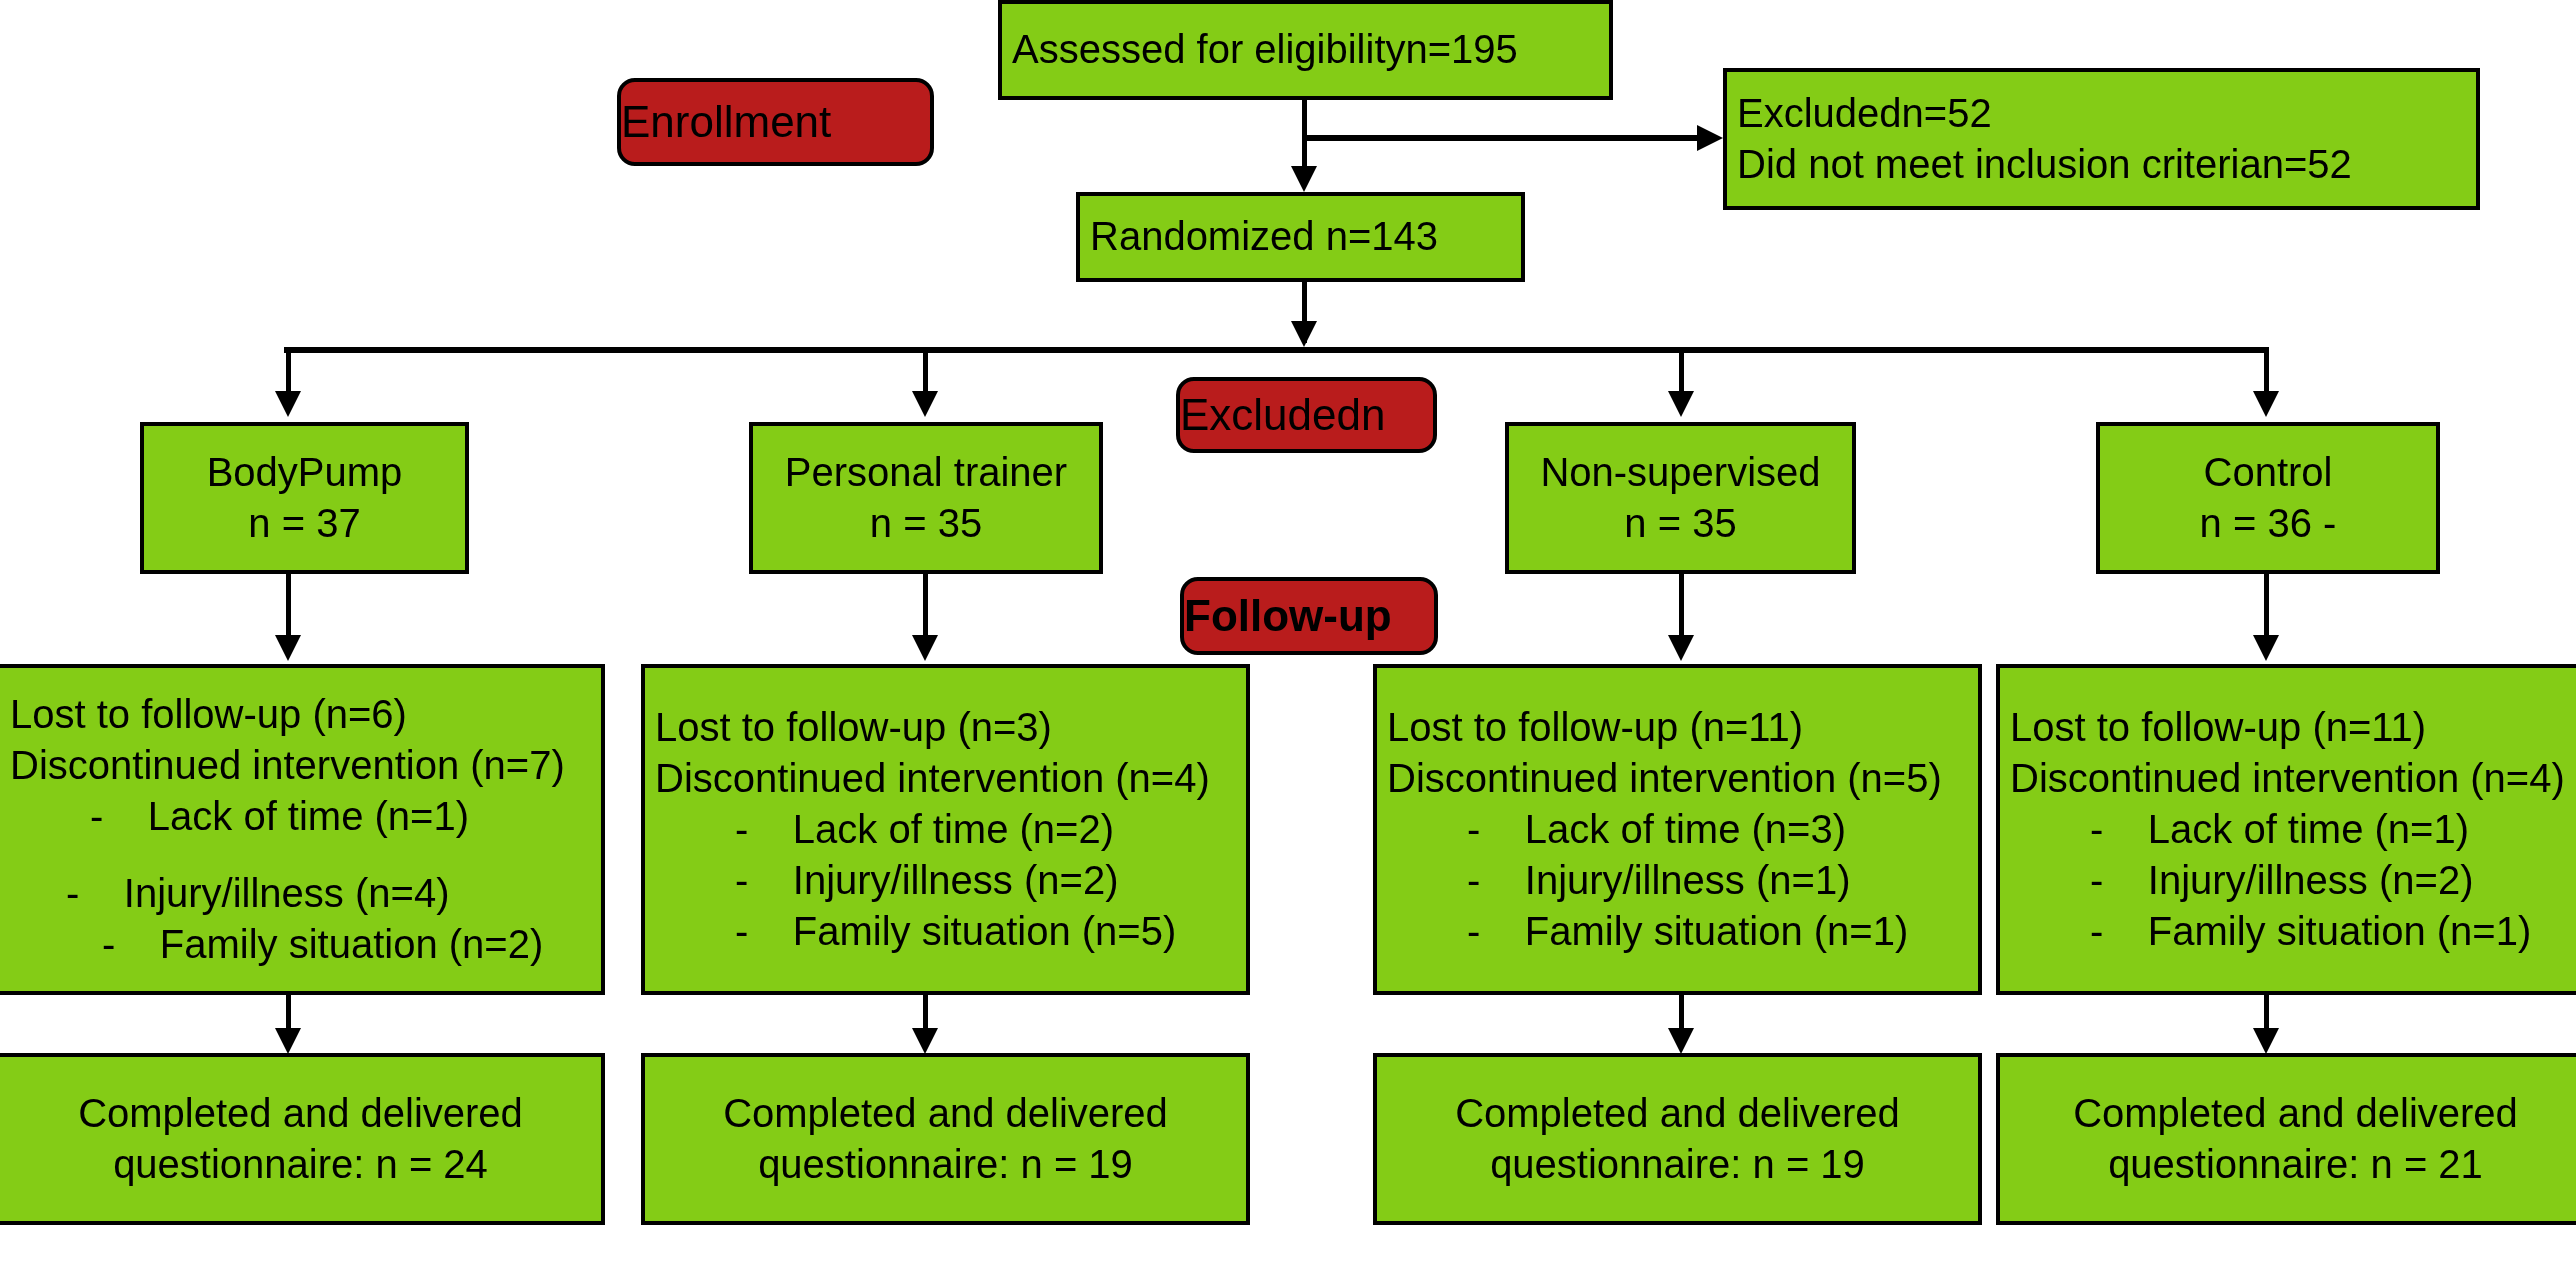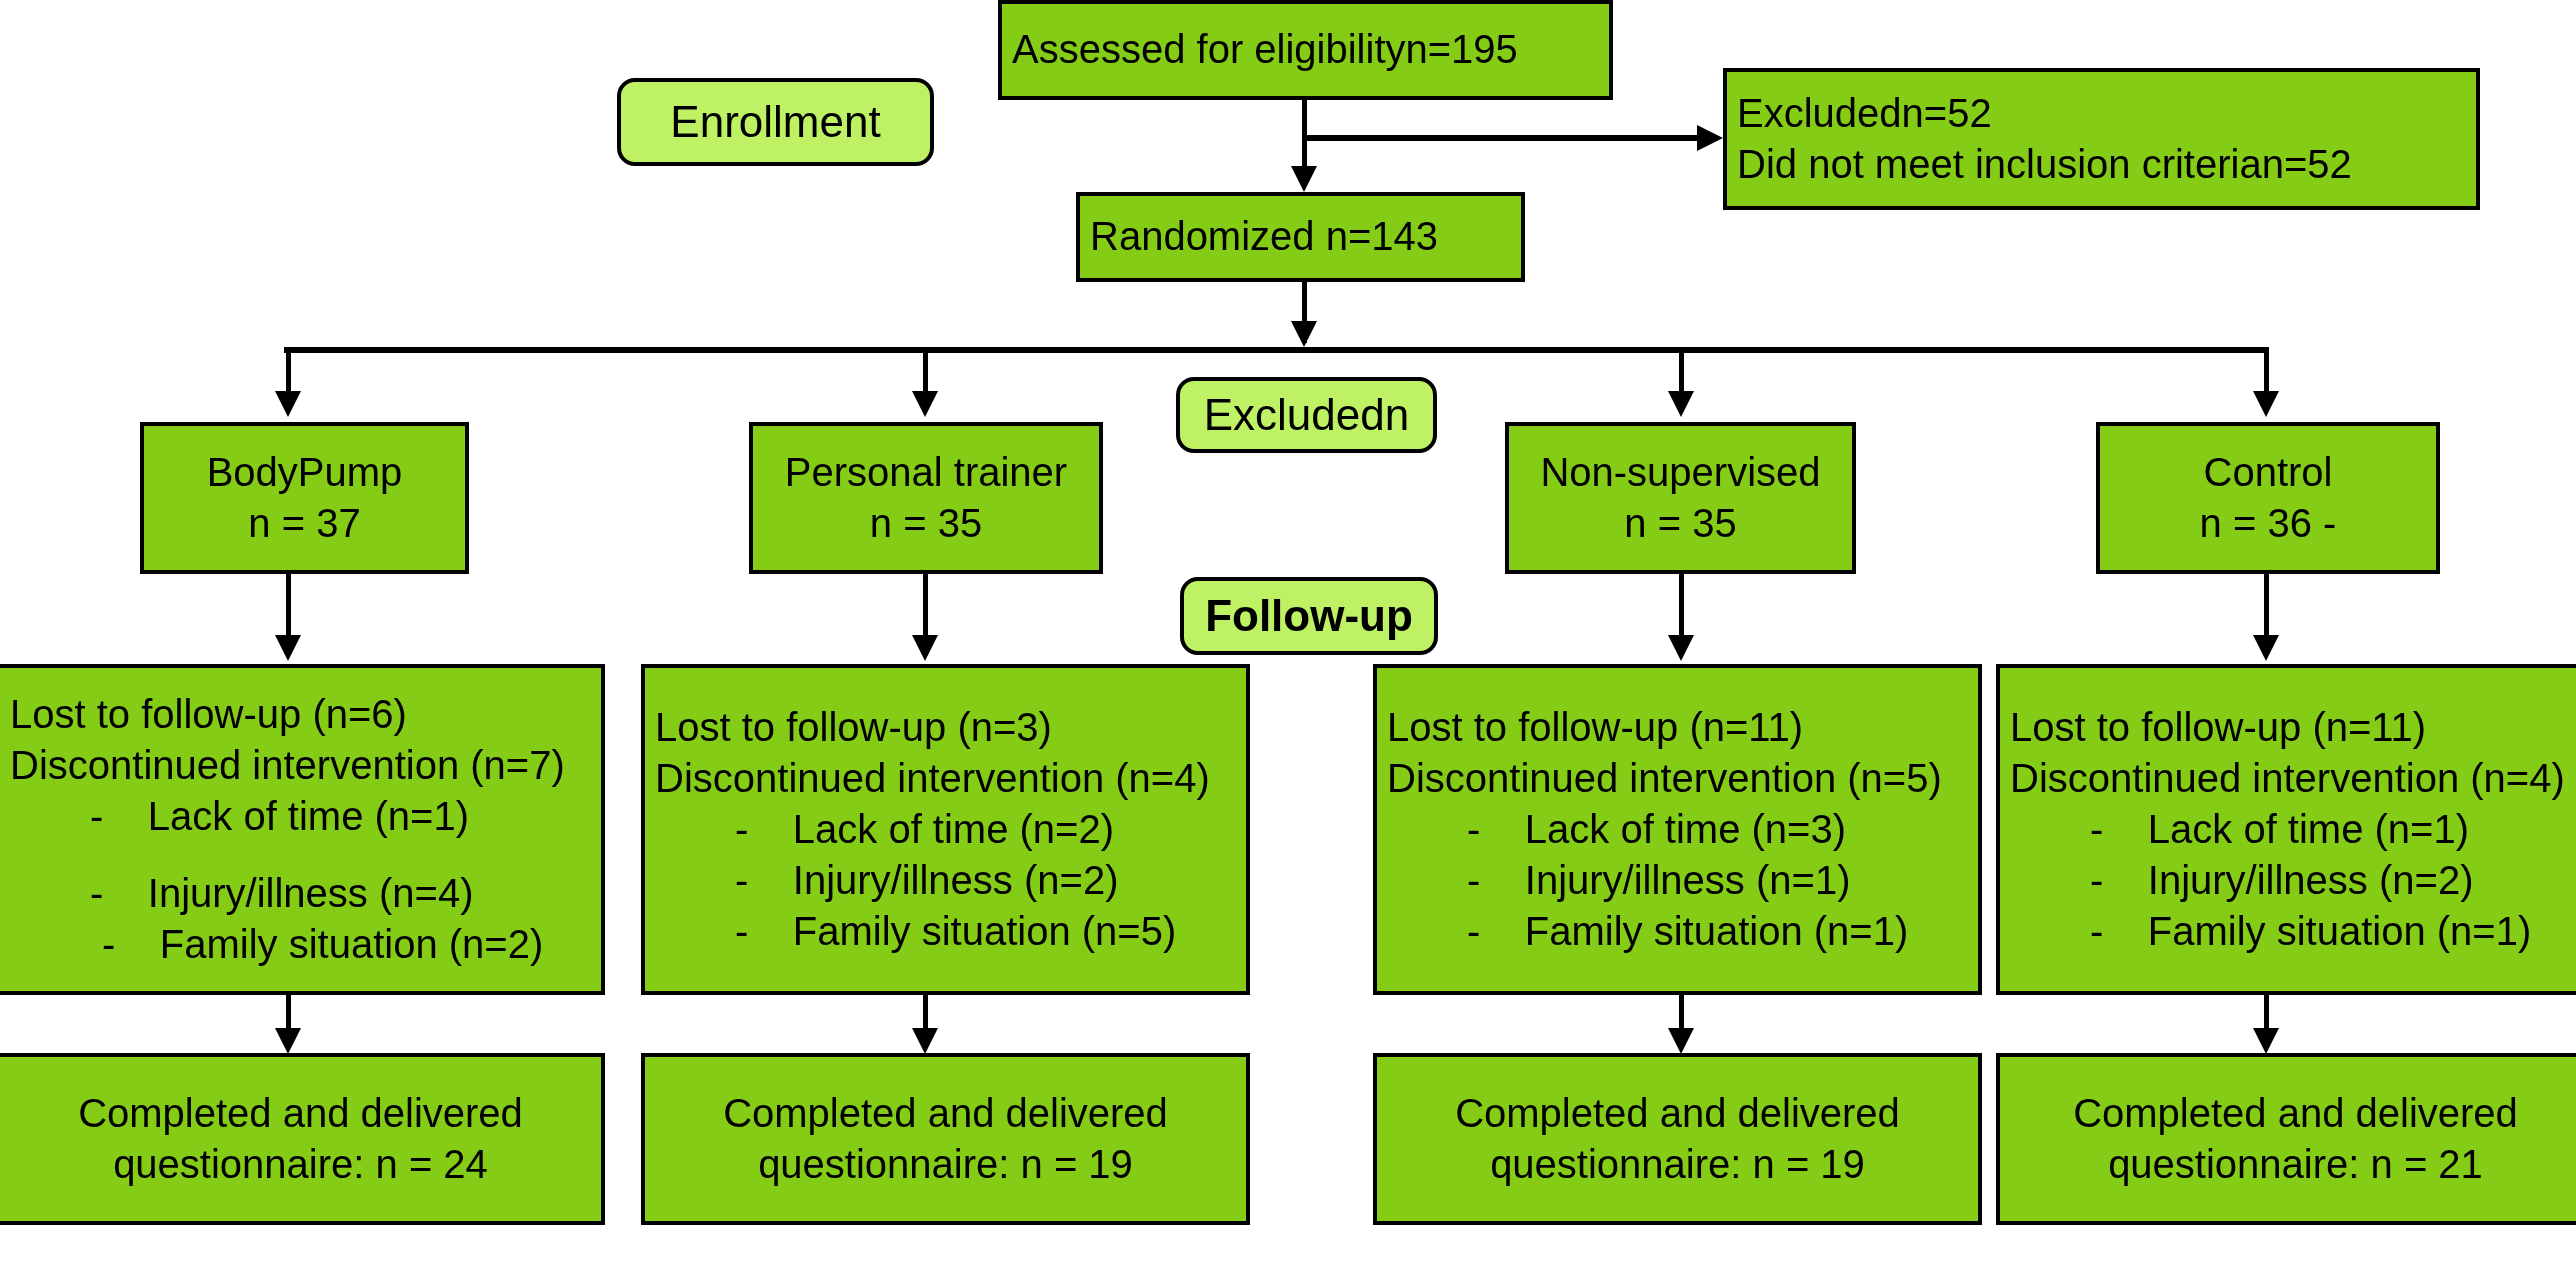--- a/index.html
+++ b/index.html
@@ -33,24 +33,24 @@
   .box.left   { align-items: flex-start; text-align: left; }
   .box .pad   { padding: 0 16px; width: 100%; box-sizing: border-box; }
   .box.left .pad { padding: 0 10px; }
 
   
   .pill {
     position: absolute;
     box-sizing: border-box;
     border: 4px solid #000000;
     border-radius: 18px;
-    background: #bef264;
+    background: #b91c1c;
     display: flex;
     align-items: center;
-    justify-content: center;
+    justify-content: flex-start;
     font-size: 44px;
     white-space: nowrap;
     z-index: 5;
   }
 
   
   .vline {
     position: absolute;
     width: 5px;
     background: #000000;
@@ -160,21 +160,21 @@
   <div class="vline" style="left:1679px; top:574px; width:5px; height:64px;"></div>
   <div class="arrow-down" style="left:1668px; top:635px;"></div>
 
   <div class="vline" style="left:2264px; top:574px; width:5px; height:64px;"></div>
   <div class="arrow-down" style="left:2253px; top:635px;"></div>
 
   <div class="box left" style="left:-4px; top:664px; width:609px; height:331px;">
     <span class="pad">Lost to follow-up (n=6)</span>
     <span class="pad">Discontinued intervention (n=7)</span>
     <span class="pad bullet-row" style="padding-left:90px;">-    Lack of time (n=1)</span>
-    <span class="pad bullet-row" style="padding-left:90px;margin-top:25px;">-    Injury/illness (n=4)</span>
+    <span class="pad bullet-row" style="padding-left:66px;margin-top:25px;">-    Injury/illness (n=4)</span>
     <span class="pad bullet-row" style="padding-left:102px;">-    Family situation (n=2)</span>
   </div>
 
   <div class="box left" style="left:641px; top:664px; width:609px; height:331px;">
     <span class="pad">Lost to follow-up (n=3)</span>
     <span class="pad">Discontinued intervention (n=4)</span>
     <span class="pad bullet-row" style="padding-left:90px;">-    Lack of time (n=2)</span>
     <span class="pad bullet-row" style="padding-left:90px;">-    Injury/illness (n=2)</span>
     <span class="pad bullet-row" style="padding-left:90px;">-    Family situation (n=5)</span>
   </div>

